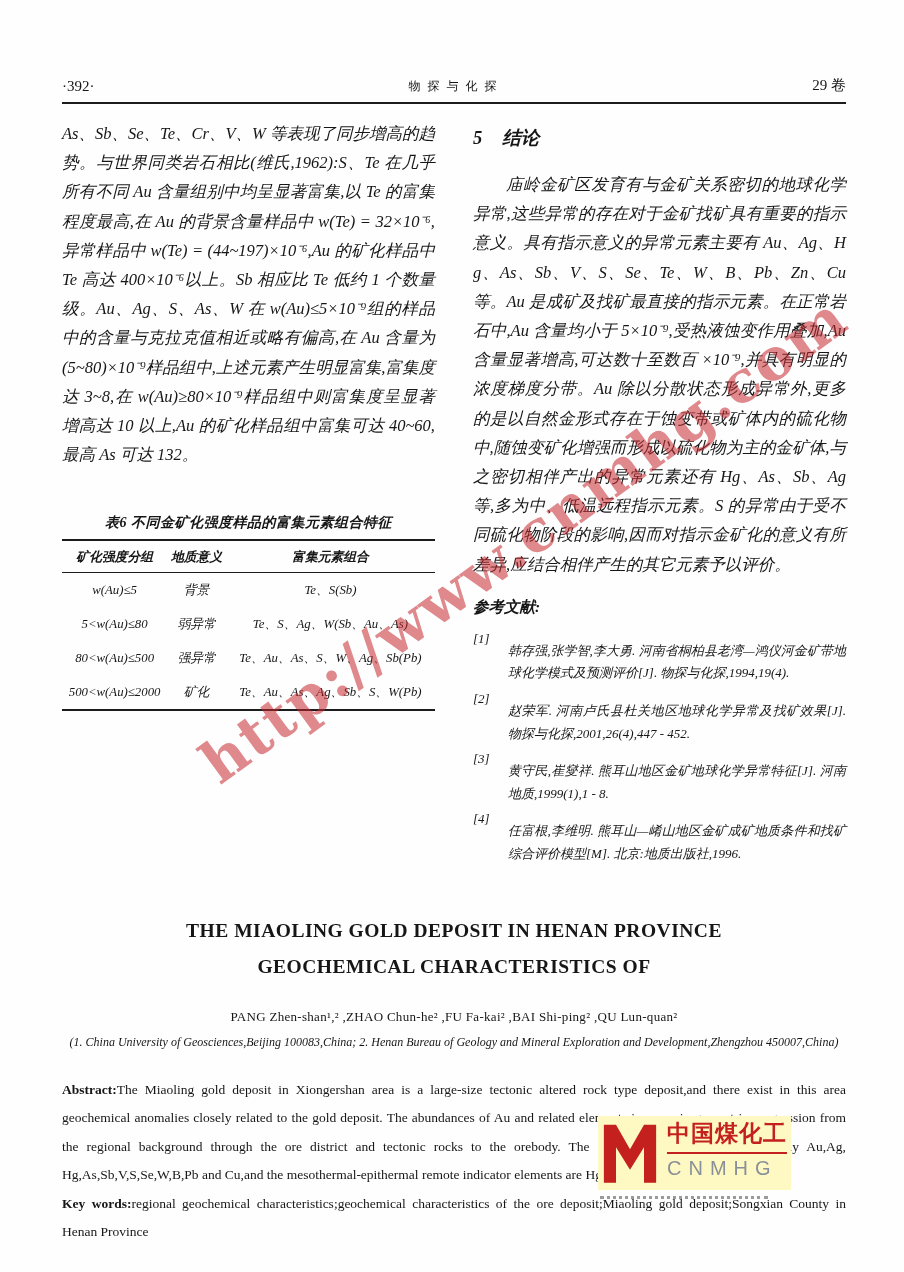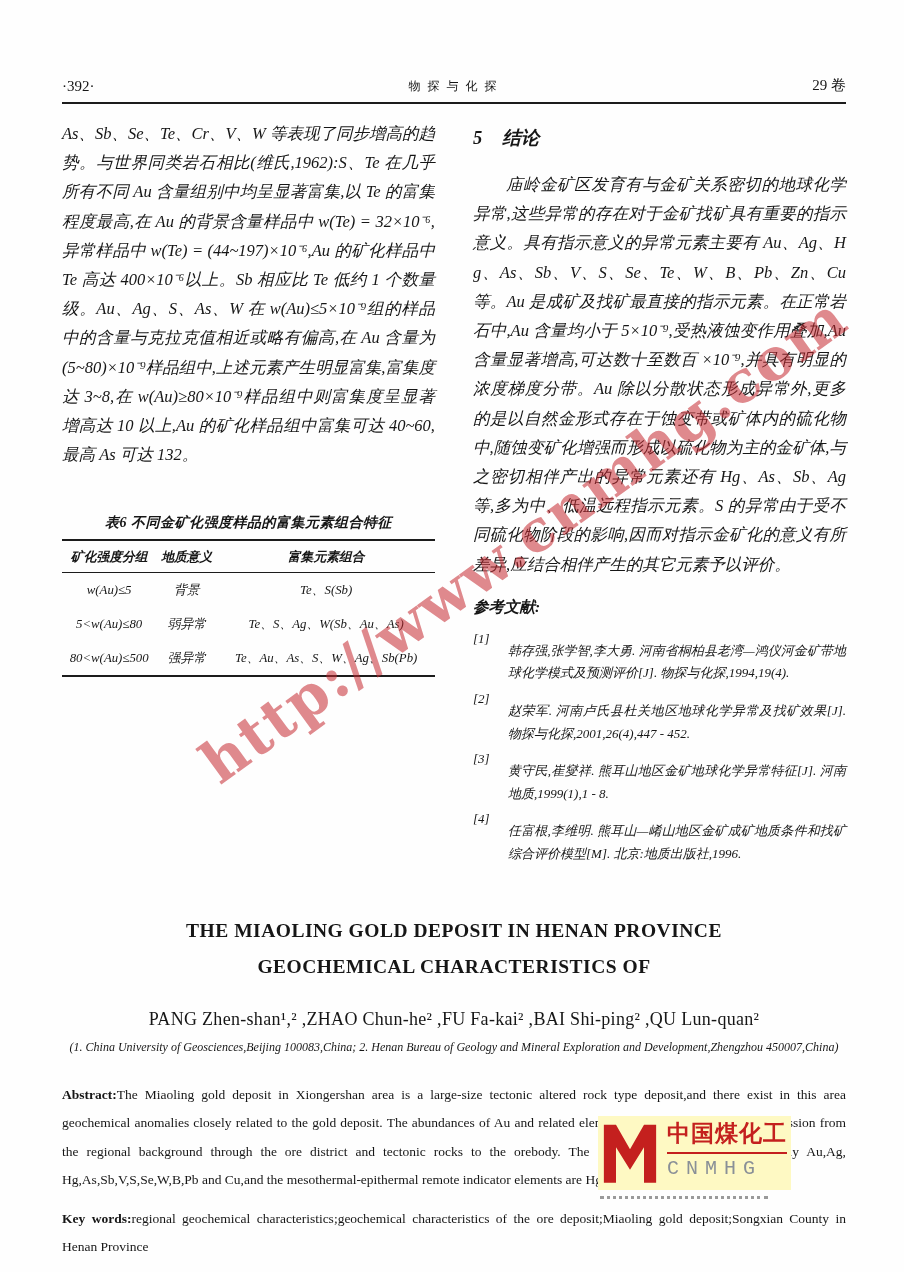--- a/index.html
+++ b/index.html
@@ -57,27 +57,27 @@
     text-align:justify;word-break:break-all;
     margin-bottom:3px;
   }
   .ref-label{flex:0 0 26px;}
   .ref-text{flex:1;margin-top:12px;}
   
   .eng{margin-top:44px;text-align:center;}
   .eng-title{
     font-weight:bold;font-size:19.5px;line-height:36px;letter-spacing:.5px;
   }
-  .authors{margin-top:24px;font-size:18px;letter-spacing:.3px;}
+  .authors{margin-top:24px;font-size:13px;letter-spacing:.3px;}
   .affiliation{margin-top:10px;font-style:italic;font-size:12px;}
   .abstract,.keywords,.bio{
     text-align:justify;font-size:13.5px;line-height:28.5px;
   }
   .abstract{margin-top:26px;}
-  .keywords{margin-top:10px;}
+  .keywords{}
   .lbl{font-weight:bold;}
   
   .watermark{
     position:absolute;left:188px;top:742px;
     transform:rotate(-36deg);transform-origin:0 0;
     font-family:"DejaVu Serif", serif;font-weight:bold;
     font-size:58px;letter-spacing:2px;white-space:nowrap;
     color:rgba(197,40,48,0.55);
     z-index:9;pointer-events:none;
   }
@@ -87,21 +87,21 @@
     display:flex;gap:9px;align-items:flex-start;
     background:#fef9c3;padding:2px 4px;z-index:10;
   }
   .logo-txt{display:flex;flex-direction:column;}
   .logo-cn{
     color:#c4201e;font-size:23px;font-weight:bold;letter-spacing:1px;
     border-bottom:2.5px solid #c4201e;padding-bottom:3px;
   }
   .logo-en{
     color:#8a9097;font-size:20px;letter-spacing:7px;
-    font-family:Liberation Mono, monospace;margin-top:3px;
+    font-family:Liberation Sans, sans-serif;margin-top:3px;
   }
   .dotted-line{
     position:absolute;left:600px;top:1196px;width:168px;
     border-bottom:3px dotted #9a9a9a;z-index:10;
   }
 </style>
 </head>
 <body>
 
 <div class="page-inner">
@@ -135,20 +135,25 @@
             </tr>
             <tr>
               <td>5&lt;w(Au)≤80</td>
               <td>弱异常</td>
               <td>Te、S、Ag、W(Sb、Au、As)</td>
             </tr>
             <tr>
               <td>80&lt;w(Au)≤500</td>
               <td>强异常</td>
               <td>Te、Au、As、S、W、Ag、Sb(Pb)</td>
+            </tr>
+            <tr>
+              <td>500&lt;w(Au)≤2000</td>
+              <td>矿化</td>
+              <td>Te、Au、As、Ag、Sb、S、W(Pb)</td>
             </tr>
           </tbody>
         </table>
       </div>
     </div>
 
     <div class="col">
       <div class="section-heading">
         <span>5</span>
         <span>结论</span>

